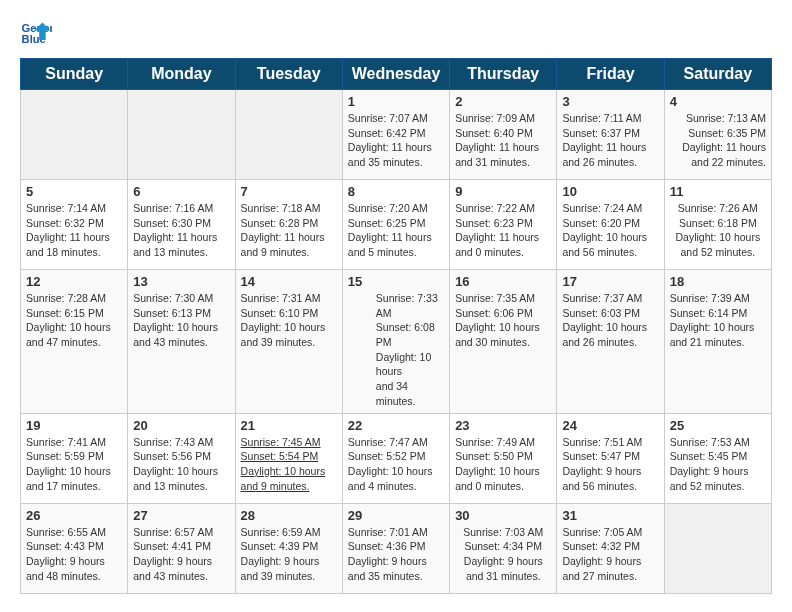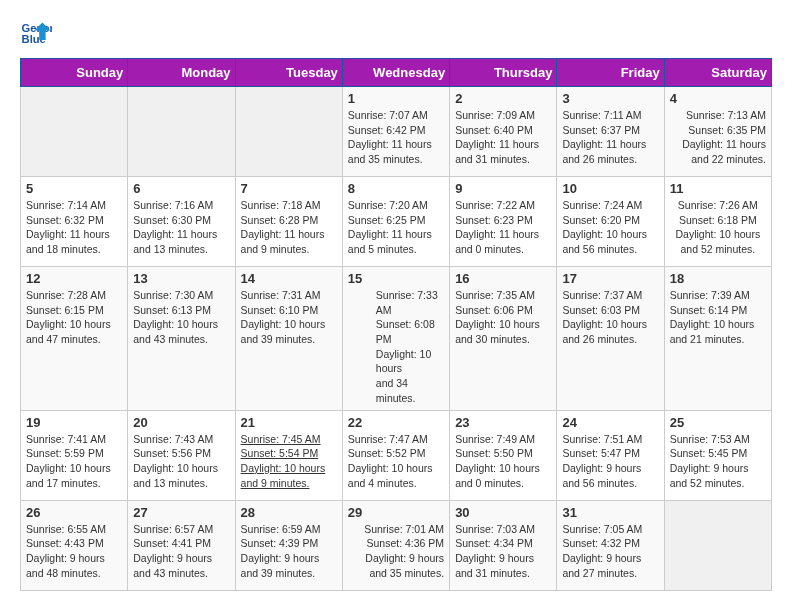--- a/index.html
+++ b/index.html
@@ -40,26 +40,26 @@
     .location {
       font-size: 15px;
       color: #555;
     }
     table {
       width: 100%;
       border-collapse: collapse;
       table-layout: fixed;
     }
     thead tr th {
-      background-color: #a21caf;
+      background-color: #0c4a6e;
       color: #fff;
-      font-size: 13px;
+      font-size: 16px;
       font-weight: bold;
       padding: 6px 4px;
-      text-align: right;
+      text-align: center;
       border: 1px solid #1a56a0;
     }
     tbody tr td {
       vertical-align: top;
       border: 1px solid #ccc;
       padding: 4px 5px;
       min-height: 80px;
       height: 90px;
       background: #fff;
     }
@@ -316,28 +316,28 @@
           </td>
           <td>
             <span class="day-number">28</span>
             <div class="day-detail" style="white-space: pre-line;">Sunrise: 6:59 AM
 Sunset: 4:39 PM
 Daylight: 9 hours
 and 39 minutes.</div>
           </td>
           <td>
             <span class="day-number">29</span>
-            <div class="day-detail" style="white-space: pre-line; text-align: right;">Sunrise: 7:01 AM
+            <div class="day-detail" style="white-space: pre-line;">Sunrise: 7:01 AM
 Sunset: 4:36 PM
 Daylight: 9 hours
 and 35 minutes.</div>
           </td>
           <td>
             <span class="day-number">30</span>
-            <div class="day-detail" style="white-space: pre-line;">Sunrise: 7:03 AM
+            <div class="day-detail" style="white-space: pre-line; text-align: center;">Sunrise: 7:03 AM
 Sunset: 4:34 PM
 Daylight: 9 hours
 and 31 minutes.</div>
           </td>
           <td>
             <span class="day-number">31</span>
             <div class="day-detail" style="white-space: pre-line;">Sunrise: 7:05 AM
 Sunset: 4:32 PM
 Daylight: 9 hours
 and 27 minutes.</div>

